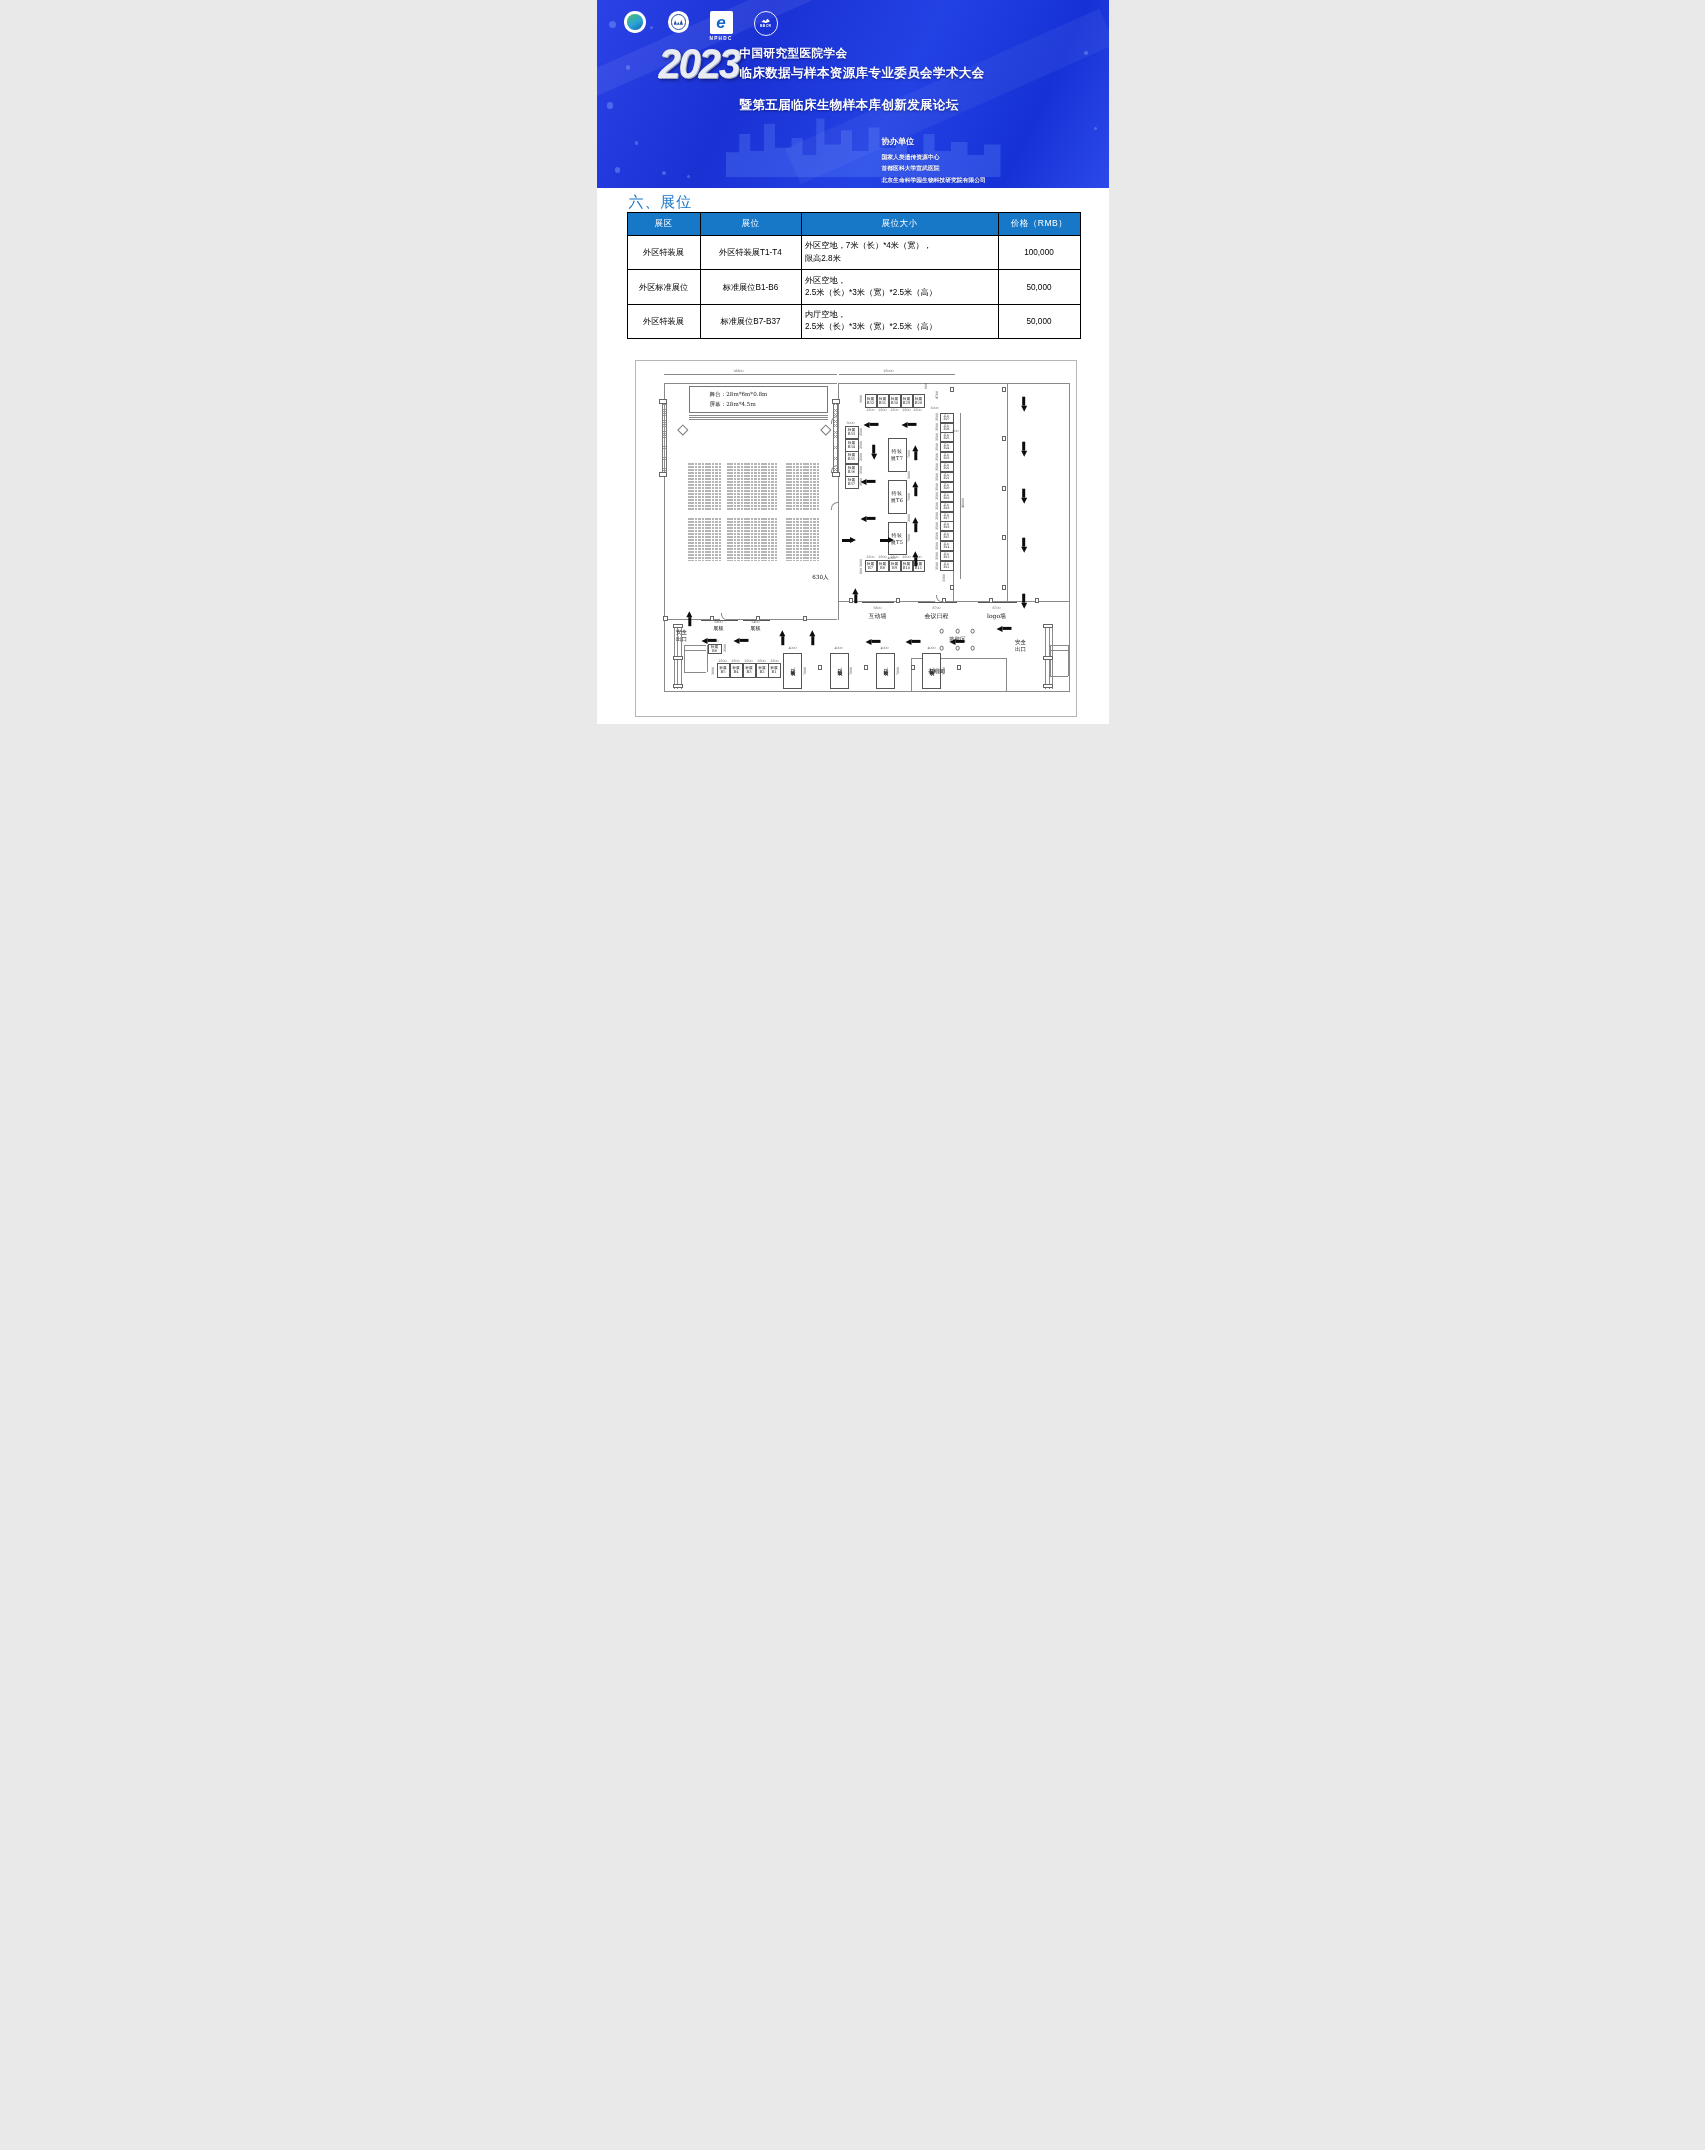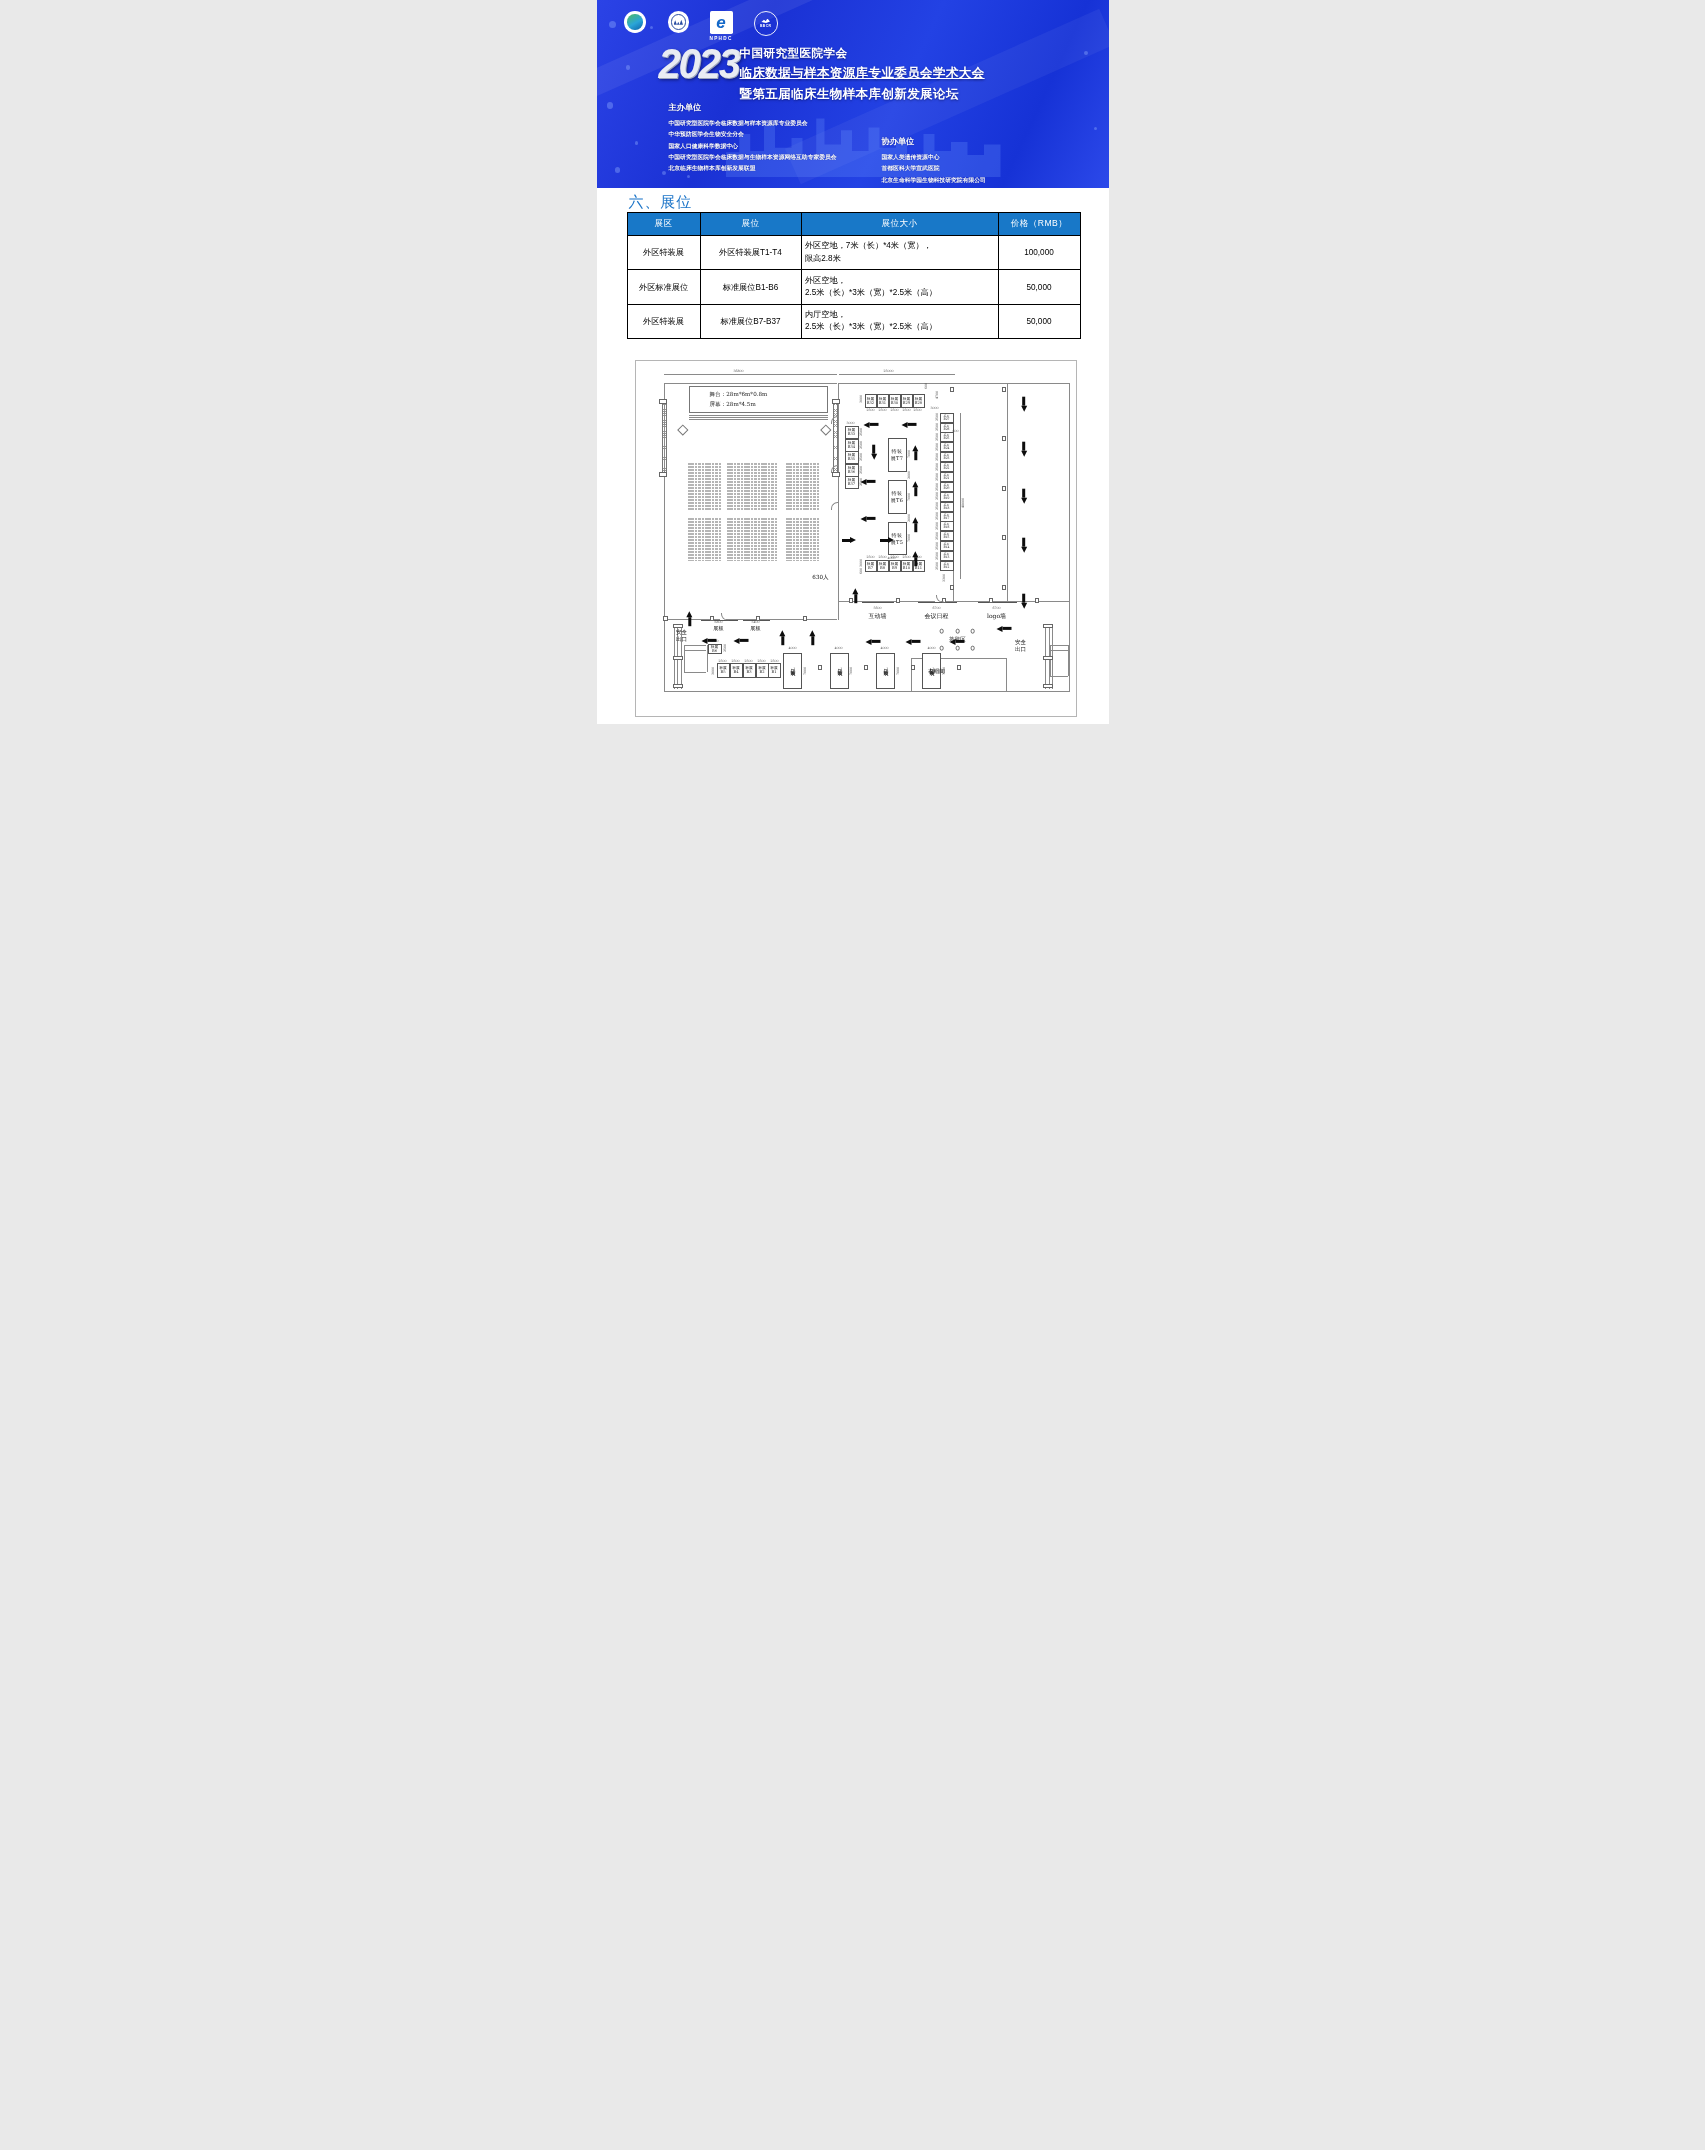--- a/index.html
+++ b/index.html
@@ -27,21 +27,21 @@
   .bbcr-ring{width:22.4px;height:22.4px;border-radius:50%;border:0.6px solid rgba(255,255,255,0.9);display:flex;flex-direction:column;align-items:center;justify-content:center;color:#fff;}
   .bbcr-bird{width:8.6px;height:4.3px;background:#fff;clip-path:polygon(0 80%,30% 30%,50% 60%,70% 0,100% 70%,55% 100%);}
   .bbcr-txt{font-size:3.4px;letter-spacing:0.4px;margin-top:1.3px;font-weight:700;}
 
   .year{position:absolute;left:62px;top:43px;font-size:40px;font-weight:800;font-style:italic;
         color:#e9ecf3;letter-spacing:-2.2px;line-height:1;
         text-shadow:0.9px 0.9px 0 #9ba4bb,1.7px 2.2px 3.4px rgba(0,0,40,0.55);transform:scaleY(1.06);}
   .btitle{position:absolute;left:143px;top:46px;color:#fff;font-weight:800;
           text-shadow:0 0.9px 2.2px rgba(0,0,50,0.5);letter-spacing:0.4px;}
   .btitle .l1{font-size:11.6px;margin-bottom:3.9px;}
-  .btitle .l2{font-size:12.5px;margin-bottom:4px;text-decoration:underline;}
+  .btitle .l2{font-size:12.5px;margin-bottom:15px;}
   .btitle .l3{font-size:12.5px;}
 
   .org{position:absolute;top:102px;color:#fff;}
   .org-hosts{left:72px;width:206px;}
   .org-co{left:285px;width:206px;margin-top:34px;}
   .org .head{font-size:8.2px;font-weight:800;margin-bottom:5.2px;text-shadow:0 0.4px 1.3px rgba(0,0,50,.5);}
   .org .item{font-size:5.8px;font-weight:700;line-height:11.2px;text-shadow:0 0.4px 0.9px rgba(0,0,50,.45);}
 
   
   .section-title{position:absolute;left:32px;top:193px;font-size:15px;font-weight:400;color:#1b74c8;letter-spacing:0.9px;}
@@ -136,28 +136,20 @@
       </div>
     </div>
 
     <div class="year">2023</div>
     <div class="btitle">
       <div class="l1">中国研究型医院学会</div>
       <div class="l2">临床数据与样本资源库专业委员会学术大会</div>
       <div class="l3">暨第五届临床生物样本库创新发展论坛</div>
     </div>
 
-    <div class="org org-hosts">
-      <div class="head">主办单位</div>
-      <div class="item">中国研究型医院学会临床数据与样本资源库专业委员会</div>
-      <div class="item">中华预防医学会生物安全分会</div>
-      <div class="item">国家人口健康科学数据中心</div>
-      <div class="item">中国研究型医院学会临床数据与生物样本资源网络互助专家委员会</div>
-      <div class="item">北京临床生物样本库创新发展联盟</div>
-    </div>
     <div class="org org-co">
       <div class="head">协办单位</div>
       <div class="item">国家人类遗传资源中心</div>
       <div class="item">首都医科大学宣武医院</div>
       <div class="item">北京生命科学园生物科技研究院有限公司</div>
     </div>
   </div>
 
   <div class="section-title">六、展位</div>
 

